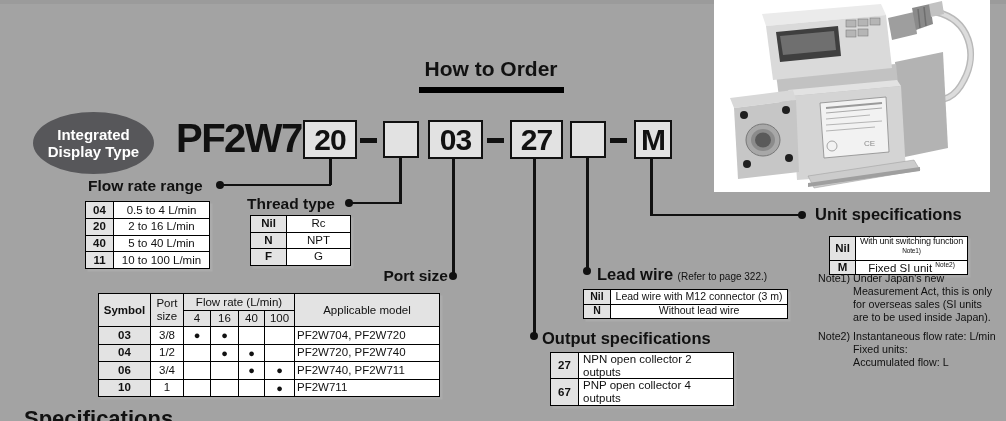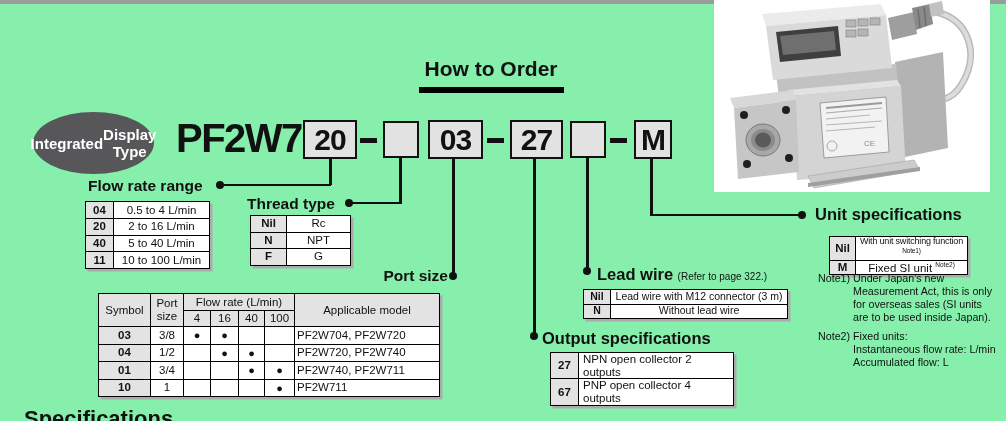--- a/index.html
+++ b/index.html
@@ -1,25 +1,25 @@
 <!DOCTYPE html>
 <html><head>
 <meta charset="utf-8">
 <style>
   html,body{margin:0;padding:0;background:#fff;}
-  #page{position:relative;width:1006px;height:421px;overflow:hidden;background:#86efac;
+  #page{position:relative;width:1006px;height:421px;overflow:hidden;background:#a3a3a3;
         font-family:"Liberation Sans","DejaVu Sans",sans-serif;color:#111;}
   .abs{position:absolute;}
   
   #gray-rule{left:0;top:88;width:1006px;height:4px;background:#9b9b9b;z-index:0;}
   #page-title{left:395px;top:57px;width:192px;text-align:center;font-size:21px;font-weight:bold;z-index:2;}
   #title-underline{left:419px;top:87px;width:145px;height:6px;background:#000;z-index:2;}
   
   #badge{left:33px;top:112px;width:121px;height:62px;border-radius:50%;background:#57575a;
-         display:flex;align-items:center;justify-content:center;
+         display:flex;flex-direction:column;align-items:center;justify-content:center;
          color:#fff;font-weight:bold;font-size:15px;line-height:17px;text-align:center;z-index:2;}
   
   #model-prefix{left:176px;top:118px;font-size:40px;font-weight:bold;letter-spacing:-1.5px;line-height:40px;}
   .mbox{top:120px;height:39px;background:#e2e2e2;border:2.5px solid #111;box-sizing:border-box;
         display:flex;align-items:center;justify-content:center;font-size:30px;font-weight:bold;letter-spacing:-1px;}
   .mbox.blank{top:121px;height:37px;}
   .mdash{top:138px;width:17px;height:5px;background:#111;}
   
   .lv,.lh{background:#111;z-index:1;}
   .lv{width:2.5px;}
@@ -214,21 +214,21 @@
       <col style="width:52px">
         <col style="width:33px">
         <col style="width:27px">
         <col style="width:28px">
       <col style="width:26px">
         <col style="width:30px">
         <col style="width:145px">
     </colgroup>
     <tbody>
         <tr>
-      <td class="hdr" rowspan="2" style="font-weight:normal;">Symbol</td>
+      <td class="hdr" rowspan="2" style="font-weight:bold;">Symbol</td>
       <td class="hdr" rowspan="2">Port size</td>
       <td class="hdr" colspan="4" style="height:16px;">Flow rate (L/min)</td>
       <td class="hdr" rowspan="2">Applicable model</td>
     </tr>
     <tr>
       <td class="hdr" style="height:15px;">4</td>
       <td class="hdr" style="height:15px;">16</td>
       <td class="hdr" style="height:15px;">40</td>
       <td class="hdr" style="height:15px;">100</td>
     </tr>
@@ -244,21 +244,21 @@
     <tr>
       <td class="code">04</td>
       <td>1/2</td>
       <td class="dot"></td>
       <td class="dot">●</td>
       <td class="dot">●</td>
       <td class="dot"></td>
       <td class="model">PF2W720, PF2W740</td>
     </tr>
     <tr>
-      <td class="code">01</td>
+      <td class="code">06</td>
       <td>3/4</td>
       <td class="dot"></td>
       <td class="dot"></td>
       <td class="dot">●</td>
       <td class="dot">●</td>
       <td class="model">PF2W740, PF2W711</td>
     </tr>
     <tr>
       <td class="code">10</td>
       <td>1</td>
@@ -329,22 +329,22 @@
     </table>
 
   <div class="abs" id="notes">
     <div class="note">
       <div class="nlabel">Note1)</div>
       <div class="ntext">Under Japan's new Measurement Act, this is only for overseas sales (SI units are to be used inside Japan).</div>
     </div>
     <div class="note">
       <div class="nlabel">Note2)</div>
       <div class="ntext">
+        <div>Instantaneous flow rate: L/min</div>
         <div>Fixed units:</div>
-        <div>Instantaneous flow rate: L/min</div>
         <div>Accumulated flow: L</div>
       </div>
     </div>
   </div>
 
   <div class="abs" id="bottom-heading">Specifications</div>
 
 </div>
 
 </body></html>

